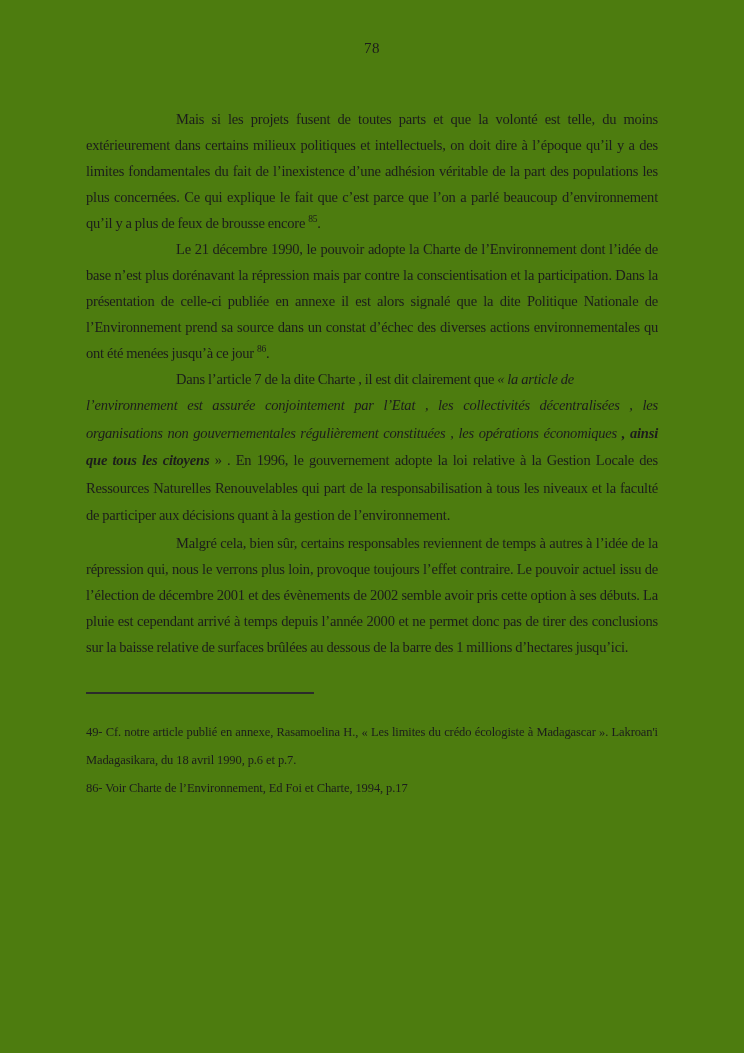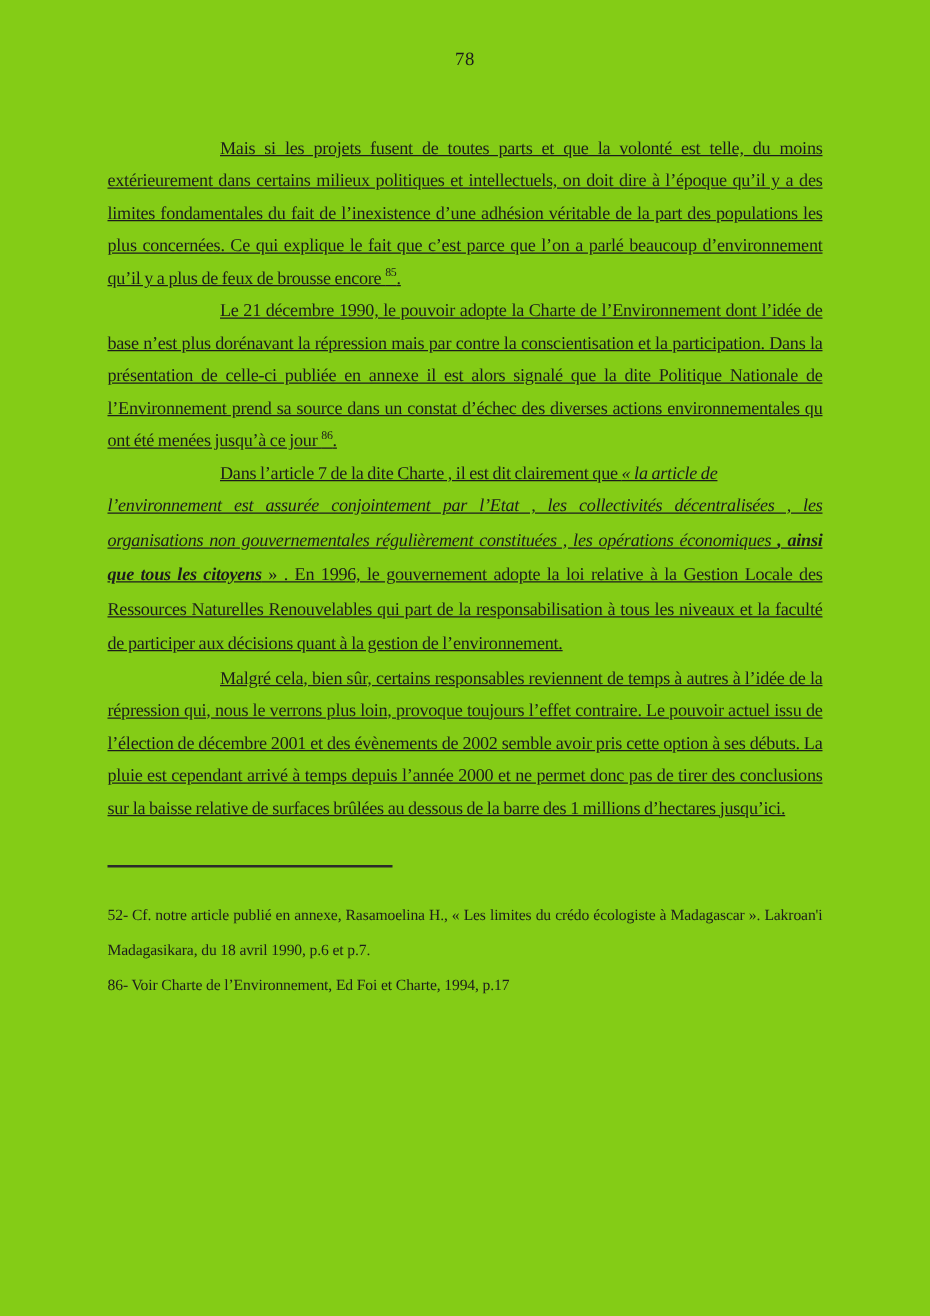--- a/index.html
+++ b/index.html
@@ -4,41 +4,40 @@
 <style>
   html, body {
     margin: 0;
     padding: 0;
     background: #ffffff;
   }
   .page {
     position: relative;
     width: 744px;
     height: 1053px;
-    background: #84cc16;
+    background: #4d7c0f;
     color: #1c1c1c;
     font-family: "Liberation Serif", "DejaVu Serif", serif;
     overflow: hidden;
   }
   .page-number {
     margin-top: 38px;
     text-align: center;
     font-size: 15px;
     line-height: 20px;
     letter-spacing: 0.5px;
   }
   .content {
     margin: 48px 86px 0 86px;
     width: 572px;
     font-size: 14.5px;
     line-height: 26px;
     letter-spacing: -0.2px;
     word-spacing: -0.4px;
     text-align: justify;
-    text-decoration: underline;
   }
   .content p { margin: 0; padding: 0; }
   .indent { text-indent: 90px; }
   .quote-block {
     margin-top: 7px;
     line-height: 27.5px;
   }
   .para4 { margin-top: 12px; }
   .italic { font-style: italic; }
   .bold-italic { font-style: italic; font-weight: bold; }
@@ -85,19 +84,19 @@
     <p class="quote-block"><span class="italic">l’environnement est assurée conjointement par l’Etat , les collectivités décentralisées , les organisations non gouvernementales régulièrement constituées , les opérations économiques </span><span class="bold-italic">, ainsi que tous les citoyens</span><span> » . En 1996, le gouvernement adopte la loi relative à la Gestion Locale des Ressources Naturelles Renouvelables qui part de la responsabilisation à tous les niveaux et la faculté de participer aux décisions quant à la gestion de l’environnement.</span></p>
 
     <p class="indent para4"><span>Malgré cela, bien sûr, certains responsables reviennent de temps à autres à l’idée de la répression qui, nous le verrons plus loin, provoque toujours l’effet contraire. Le pouvoir actuel issu de l’élection de décembre 2001 et des évènements de 2002 semble avoir pris cette option à ses débuts. La pluie est cependant arrivé à temps depuis l’année 2000 et ne permet donc pas de tirer des conclusions sur la baisse relative de surfaces brûlées au dessous de la barre des 1 millions d’hectares jusqu’ici.</span></p>
 
   </div>
 
   <div class="footnote-sep"></div>
 
   <div class="footnotes">
 
-    <p><span>52- Cf. notre article publié en annexe,  Rasamoelina H., « Les limites du crédo écologiste à Madagascar ». </span><span class="bold">Lakroan'i Madagasikara</span><span>, du 18 avril 1990, p.6 et p.7.</span></p>
+    <p><span>49- Cf. notre article publié en annexe,  Rasamoelina H., « Les limites du crédo écologiste à Madagascar ». </span><span class="bold">Lakroan'i Madagasikara</span><span>, du 18 avril 1990, p.6 et p.7.</span></p>
 
     <p class="fn86"><span>86- Voir </span><span class="bold">Charte de l’Environnement</span><span>, Ed Foi et Charte, 1994, p.17</span></p>
 
   </div>
 
 </div>
 
 </body></html>

